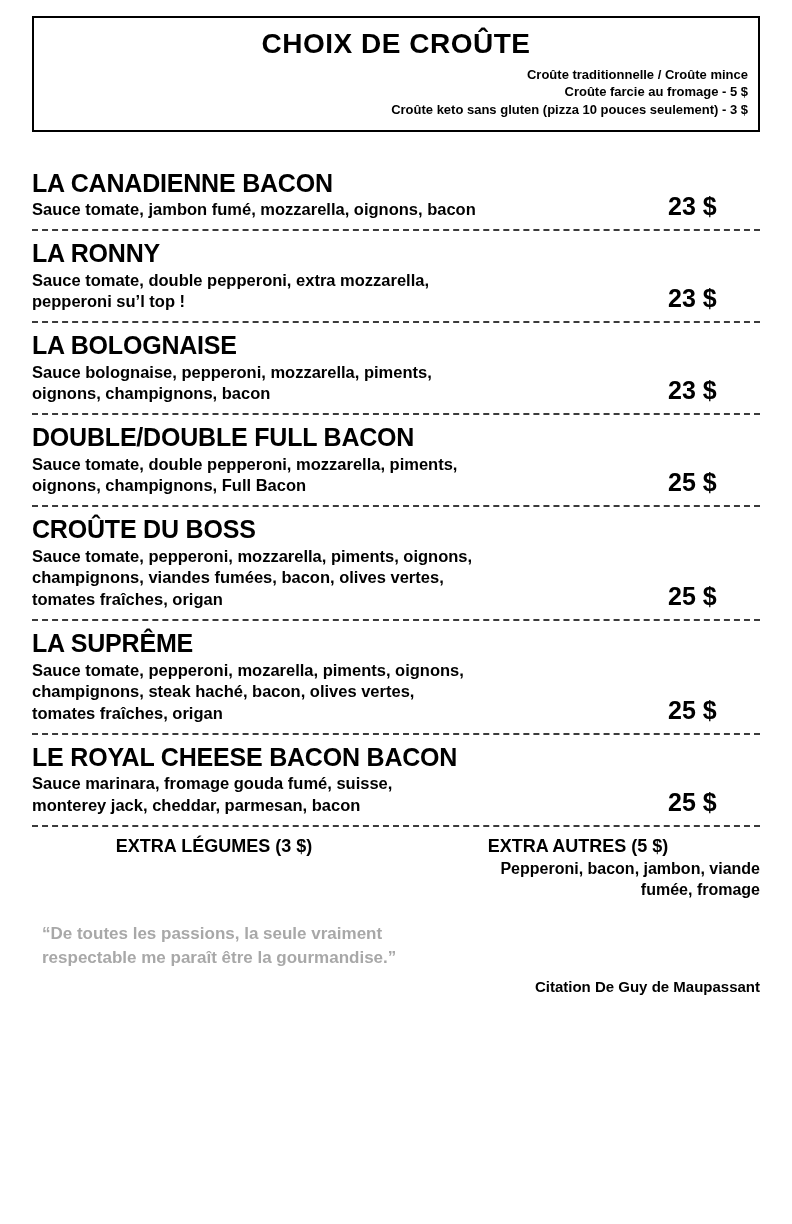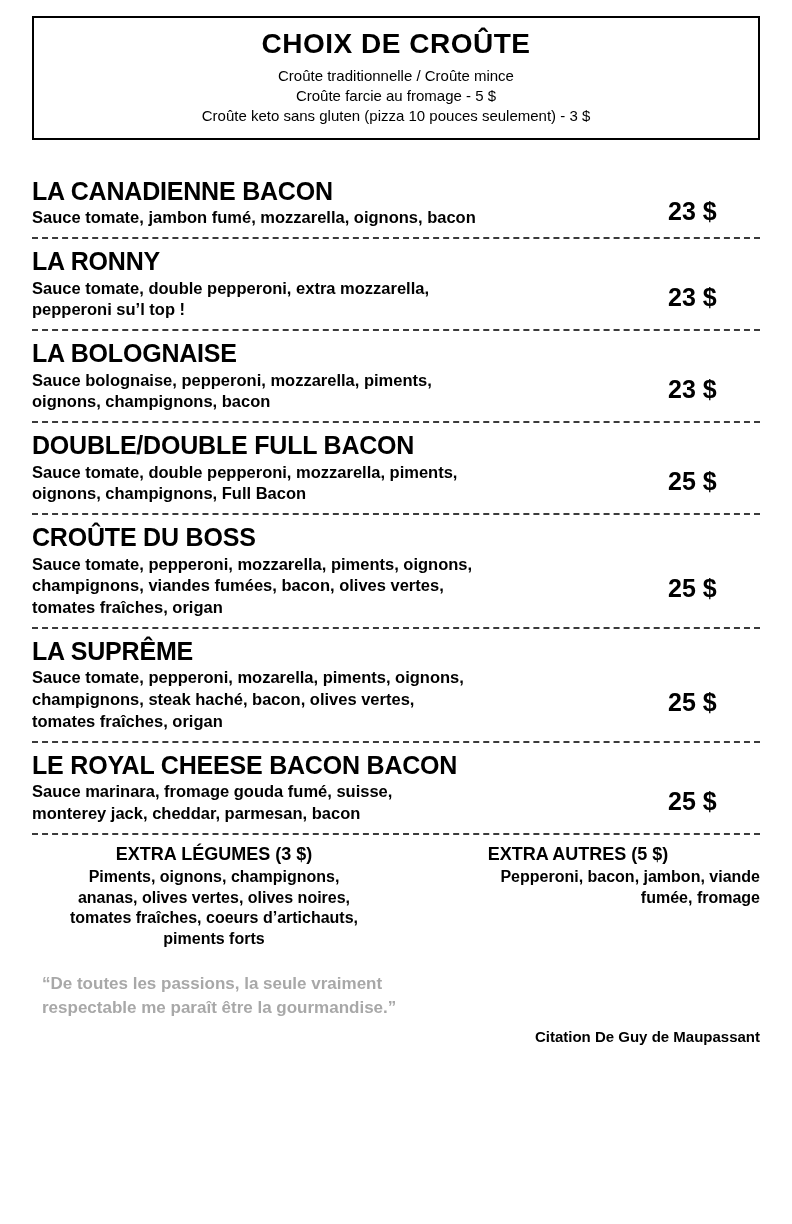--- a/index.html
+++ b/index.html
@@ -30,32 +30,33 @@
     padding: 10px 10px 12px 10px;
     text-align: center;
   }
   .crust-title {
     font-size: 28px;
     font-weight: bold;
     letter-spacing: 0.5px;
     margin-bottom: 6px;
   }
   .crust-line {
-    font-size: 15px;
-    font-weight: normal;
+    font-size: 13px;
+    font-weight: bold;
     line-height: 1.33;
+    text-align: right;
   }
 
   
   .menu-list {
     margin-top: 38px;
   }
   .menu-item {
     display: flex;
-    align-items: center;
+    align-items: flex-end;
     justify-content: space-between;
     padding-bottom: 8px;
   }
   .menu-item .left {
     flex: 1 1 auto;
     padding-right: 16px;
   }
   .item-name {
     font-size: 25px;
     font-weight: bold;
@@ -205,24 +206,20 @@
       </div>
       <div class="item-price">25 $</div>
     </div>
     <div class="divider"></div>
 
   </div>
 
   <div class="extras">
     <div class="extras-col">
       <div class="extras-title">EXTRA LÉGUMES (3 $)</div>
-      <div class="extras-body" style="white-space: pre-line;">Piments, oignons, champignons,
-ananas, olives vertes, olives noires,
-tomates fraîches, coeurs d’artichauts,
-piments forts</div>
     </div>
     <div class="extras-col">
       <div class="extras-title">EXTRA AUTRES (5 $)</div>
       <div class="extras-body" style="white-space: pre-line; text-align: right;">Pepperoni, bacon, jambon, viande
 fumée, fromage</div>
     </div>
   </div>
 
   <div class="quote" style="white-space: pre-line; color: rgb(168, 168, 168);">“De toutes les passions, la seule vraiment
 respectable me paraît être la gourmandise.”</div>

